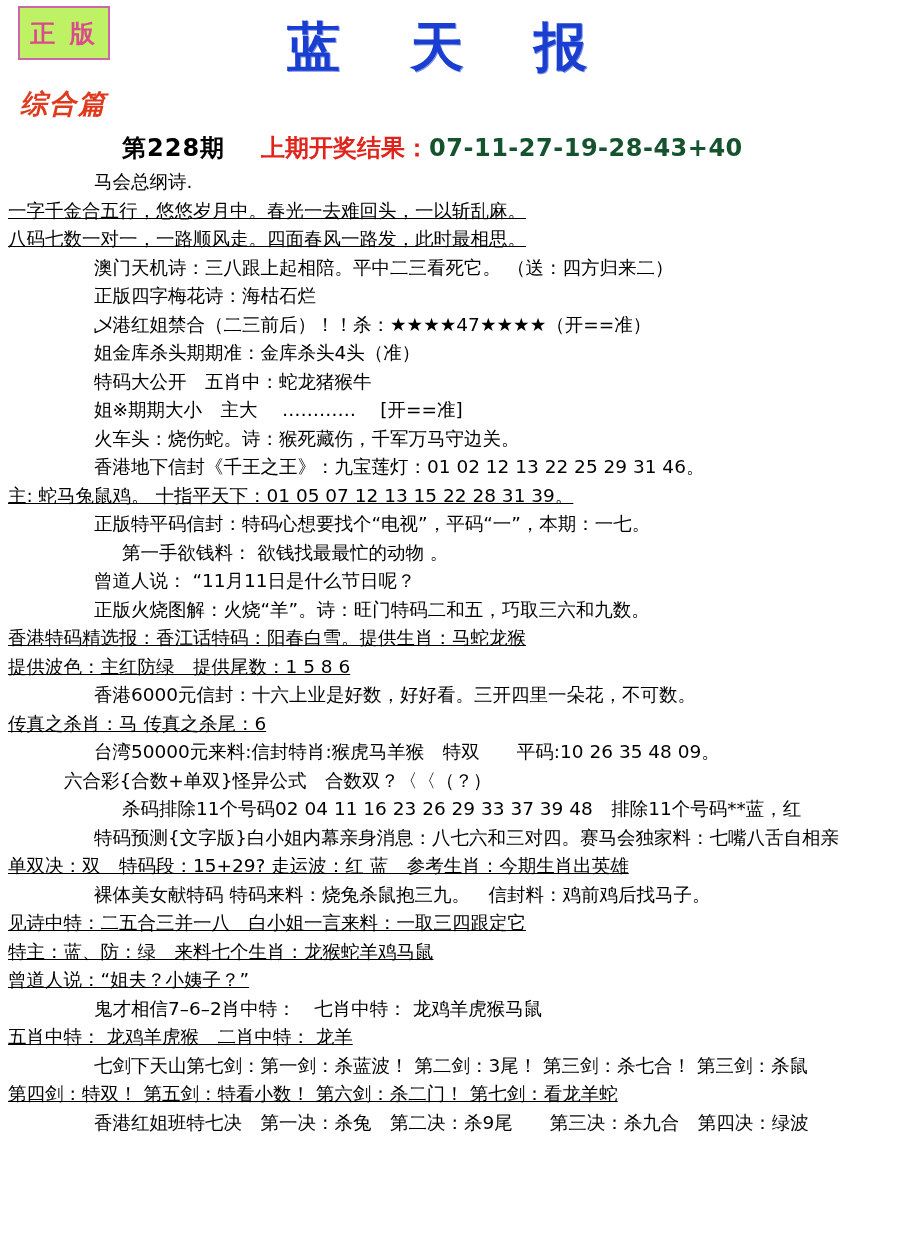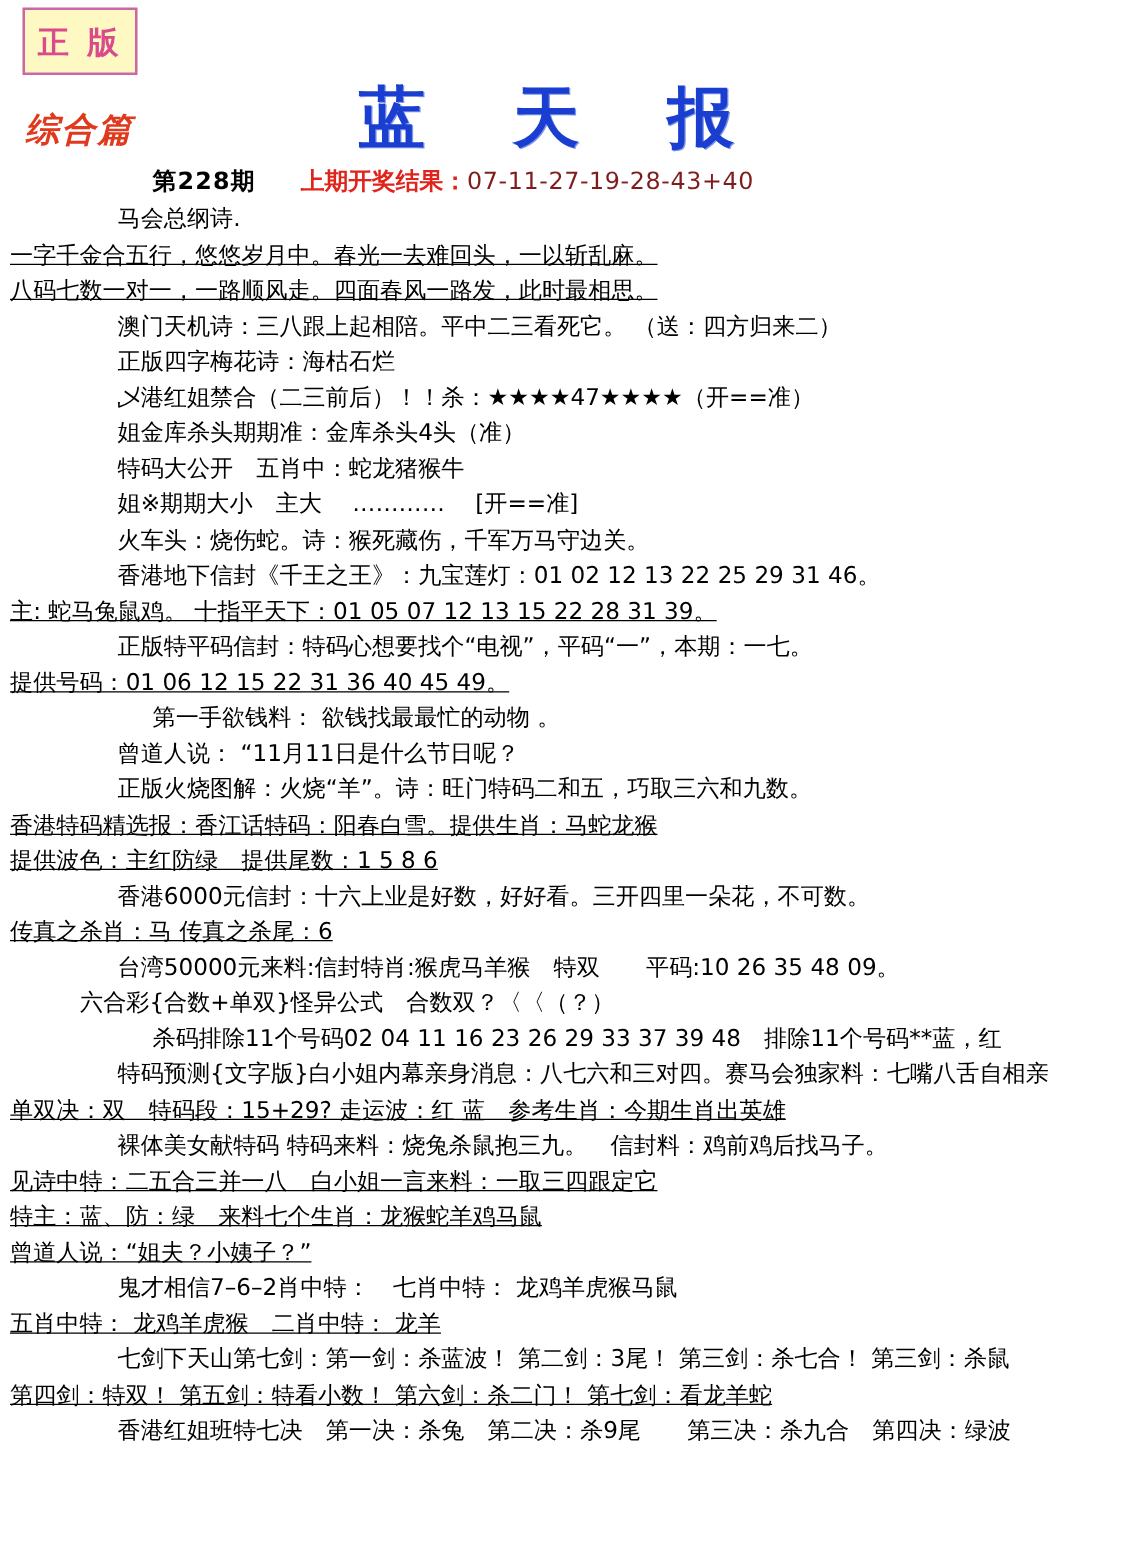--- a/index.html
+++ b/index.html
@@ -35,69 +35,68 @@
     height: 50px;
     border: 2px solid #cc66aa;
     color: #d94b8c;
     font-size: 25px;
     font-weight: bold;
     letter-spacing: 3px;
     display: flex;
     align-items: center;
     justify-content: center;
     font-family: "DejaVu Serif", "Liberation Serif", serif;
-    background: #fef9c3;
+    background: #bef264;
   }
   .main-title {
     position: absolute;
     left: 0;
     right: 0;
     top: 12px;
     text-align: center;
     font-size: 53px;
     font-weight: bold;
     color: #1a3fd0;
     letter-spacing: 26px;
     font-family: "DejaVu Serif", "Liberation Serif", serif;
     text-shadow: 1px 1px 0 #7f95e8;
-    margin-top: 47px;
   }
   .sub-title {
     position: absolute;
     left: 12px;
     top: 86px;
     font-size: 27px;
     font-weight: bold;
     color: #e03a1e;
     font-family: "DejaVu Serif", "Liberation Serif", serif;
     font-style: italic;
     letter-spacing: 2px;
     text-align: center;
   }
   
   .issue-row {
     margin-top: 36px;
     display: flex;
     align-items: baseline;
-    font-size: 19px;
+    font-size: 24px;
     padding-left: 114px;
   }
   .issue-no {
     font-weight: bold;
     color: #000;
     letter-spacing: 1px;
   }
   .result-label {
     margin-left: 36px;
     color: #e0241b;
     font-weight: bold;
   }
   .result-value {
-    color: #7f1d1d;
-    font-weight: normal;
+    color: #14532d;
+    font-weight: bold;
     letter-spacing: 0.5px;
   }
   
   .lines {
     margin-top: 4px;
     font-size: 18.5px;
     line-height: 28.5px;
     font-family: "DejaVu Sans", "Liberation Sans", sans-serif;
   }
   .line {
@@ -133,21 +132,20 @@
       <div class="line i2">澳门天机诗：三八跟上起相陪。平中二三看死它。 （送：四方归来二）</div>
       <div class="line i2">正版四字梅花诗：海枯石烂</div>
       <div class="line i2">乄港红姐禁合（二三前后）！！杀：★★★★47★★★★（开==准）</div>
       <div class="line i2">姐金库杀头期期准：金库杀头4头（准）</div>
       <div class="line i2">特码大公开　五肖中：蛇龙猪猴牛</div>
       <div class="line i2">姐※期期大小　主大　 ………… 　[开==准]</div>
       <div class="line i2">火车头：烧伤蛇。诗：猴死藏伤，千军万马守边关。</div>
       <div class="line i2">香港地下信封《千王之王》：九宝莲灯：01 02 12 13 22 25 29 31 46。</div>
       <div class="line i0">主: 蛇马兔鼠鸡。 十指平天下：01 05 07 12 13 15 22 28 31 39。</div>
       <div class="line i2">正版特平码信封：特码心想要找个“电视”，平码“一”，本期：一七。</div>
-      <div class="line i0">提供号码：01 06 12 15 22 31 36 40 45 49。</div>
       <div class="line i3">第一手欲钱料： 欲钱找最最忙的动物 。</div>
       <div class="line i2">曾道人说： “11月11日是什么节日呢？</div>
       <div class="line i2">正版火烧图解：火烧“羊”。诗：旺门特码二和五，巧取三六和九数。</div>
       <div class="line i0">香港特码精选报：香江话特码：阳春白雪。提供生肖：马蛇龙猴</div>
       <div class="line i0">提供波色：主红防绿　提供尾数：1 5 8 6</div>
       <div class="line i2">香港6000元信封：十六上业是好数，好好看。三开四里一朵花，不可数。</div>
       <div class="line i0">传真之杀肖：马 传真之杀尾：6</div>
       <div class="line i2">台湾50000元来料:信封特肖:猴虎马羊猴　特双　　平码:10 26 35 48 09。</div>
       <div class="line i1">六合彩{合数+单双}怪异公式　合数双？〈〈（？）</div>
       <div class="line i3">杀码排除11个号码02 04 11 16 23 26 29 33 37 39 48　排除11个号码**蓝，红</div>

